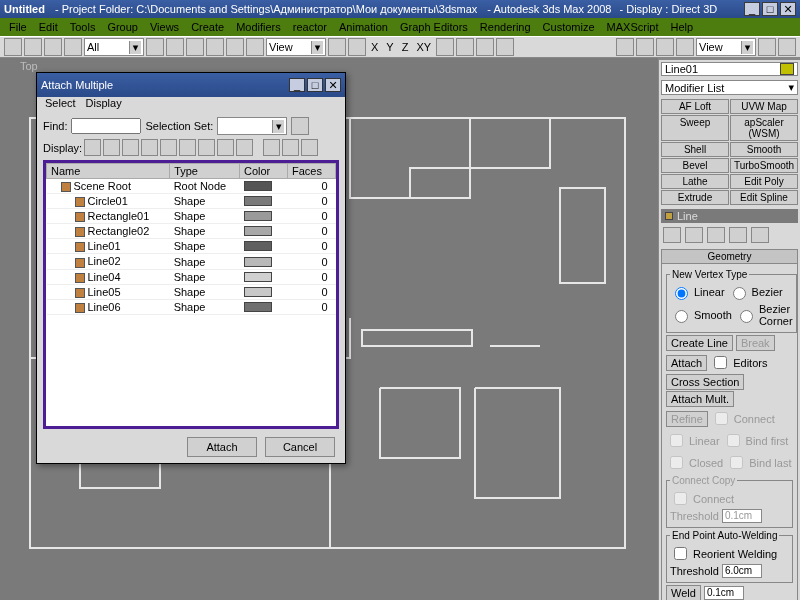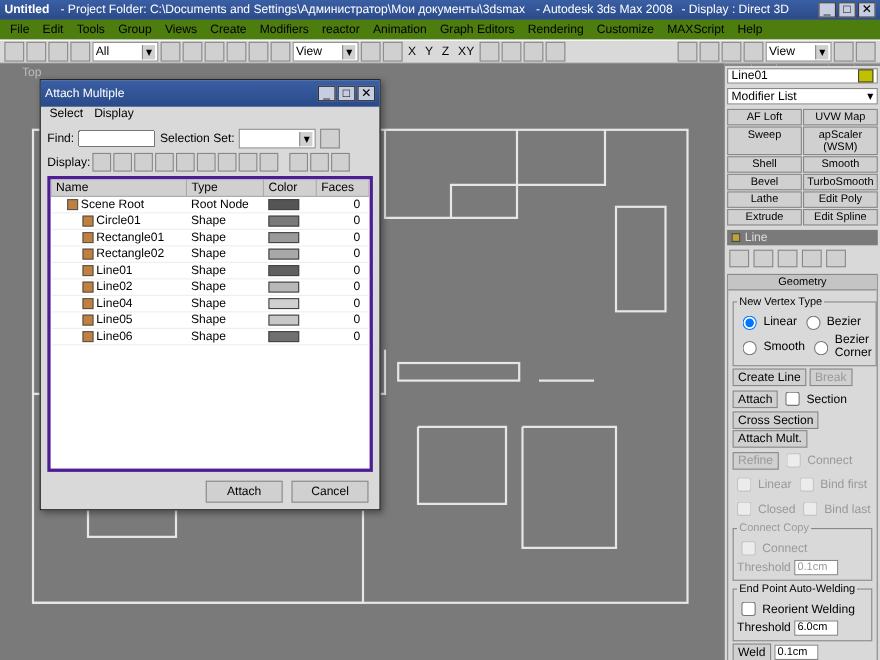--- a/index.html
+++ b/index.html
@@ -238,21 +238,21 @@
           </div>
         </fieldset>
         <div class="row">
           <span class="btn">Create Line</span>
           <span class="btn" style="color:#999">Break</span>
         </div>
         <div class="row">
           <span class="btn">Attach</span>
           <label>
               <input type="checkbox" style=""> 
-              <span>Section</span>
+              <span>Editors</span>
             </label>
         </div>
         <div class="row">
             <span class="btn">Cross Section</span>
           </div>
         <div class="row">
             <span class="btn">Attach Mult.</span>
           </div>
         <div class="row" style="color:#999">
           <span class="btn">Refine</span>

